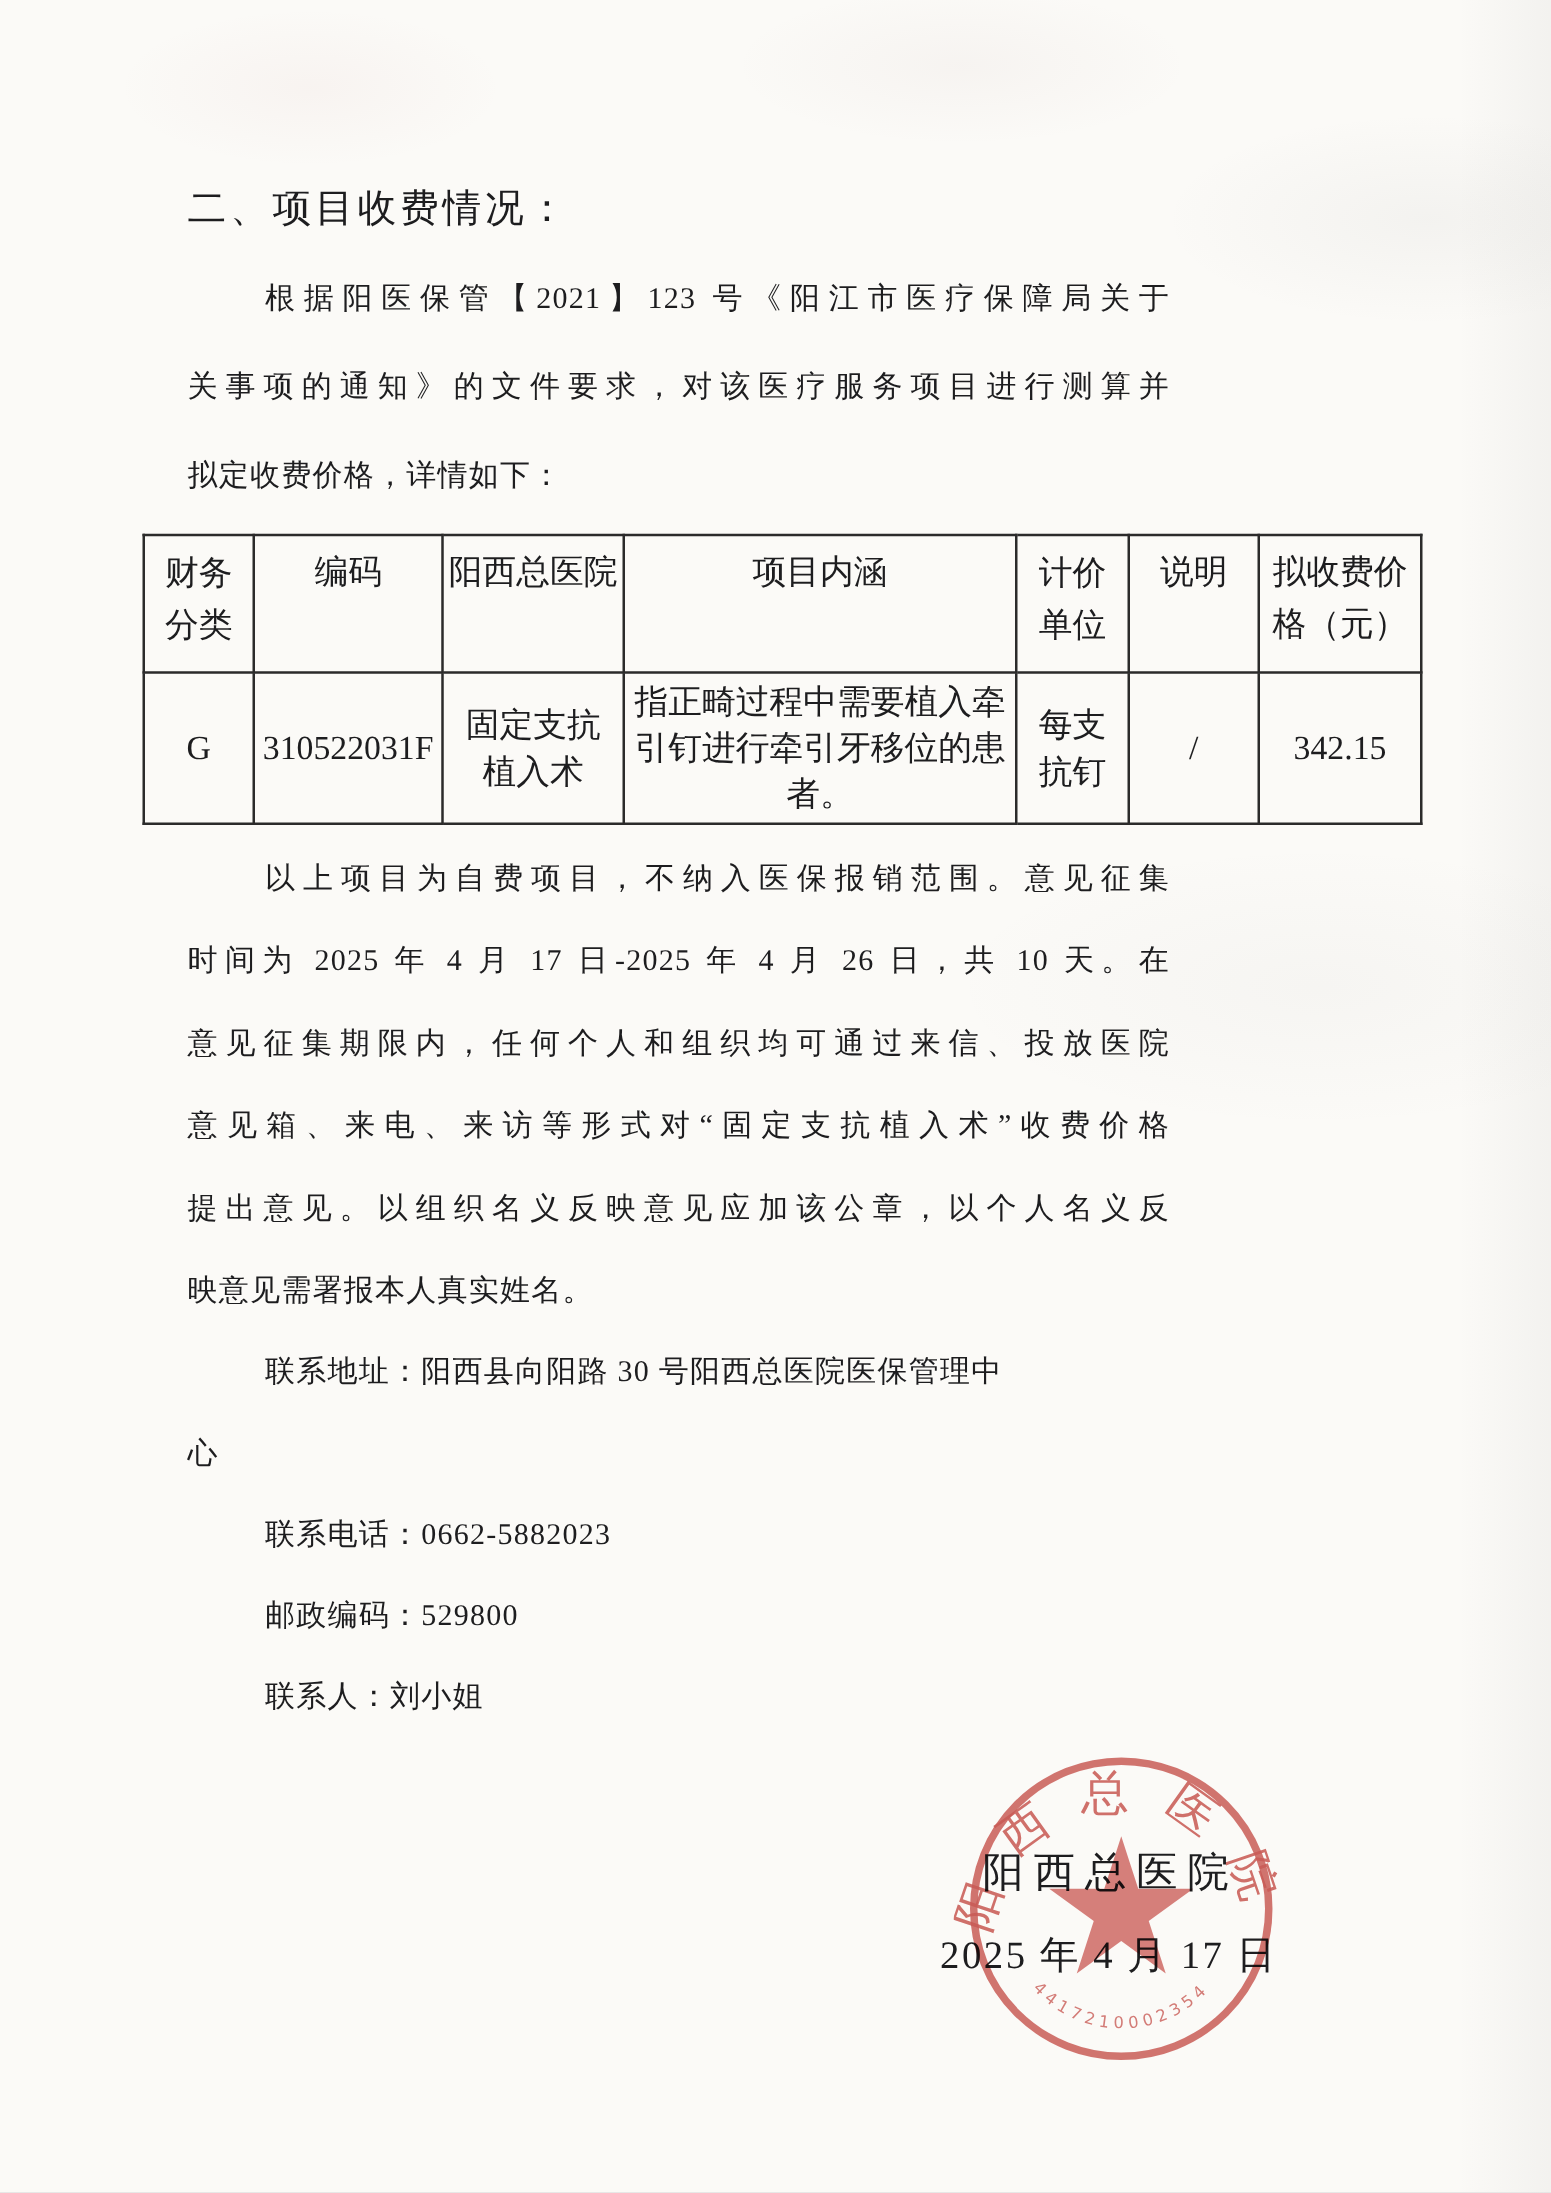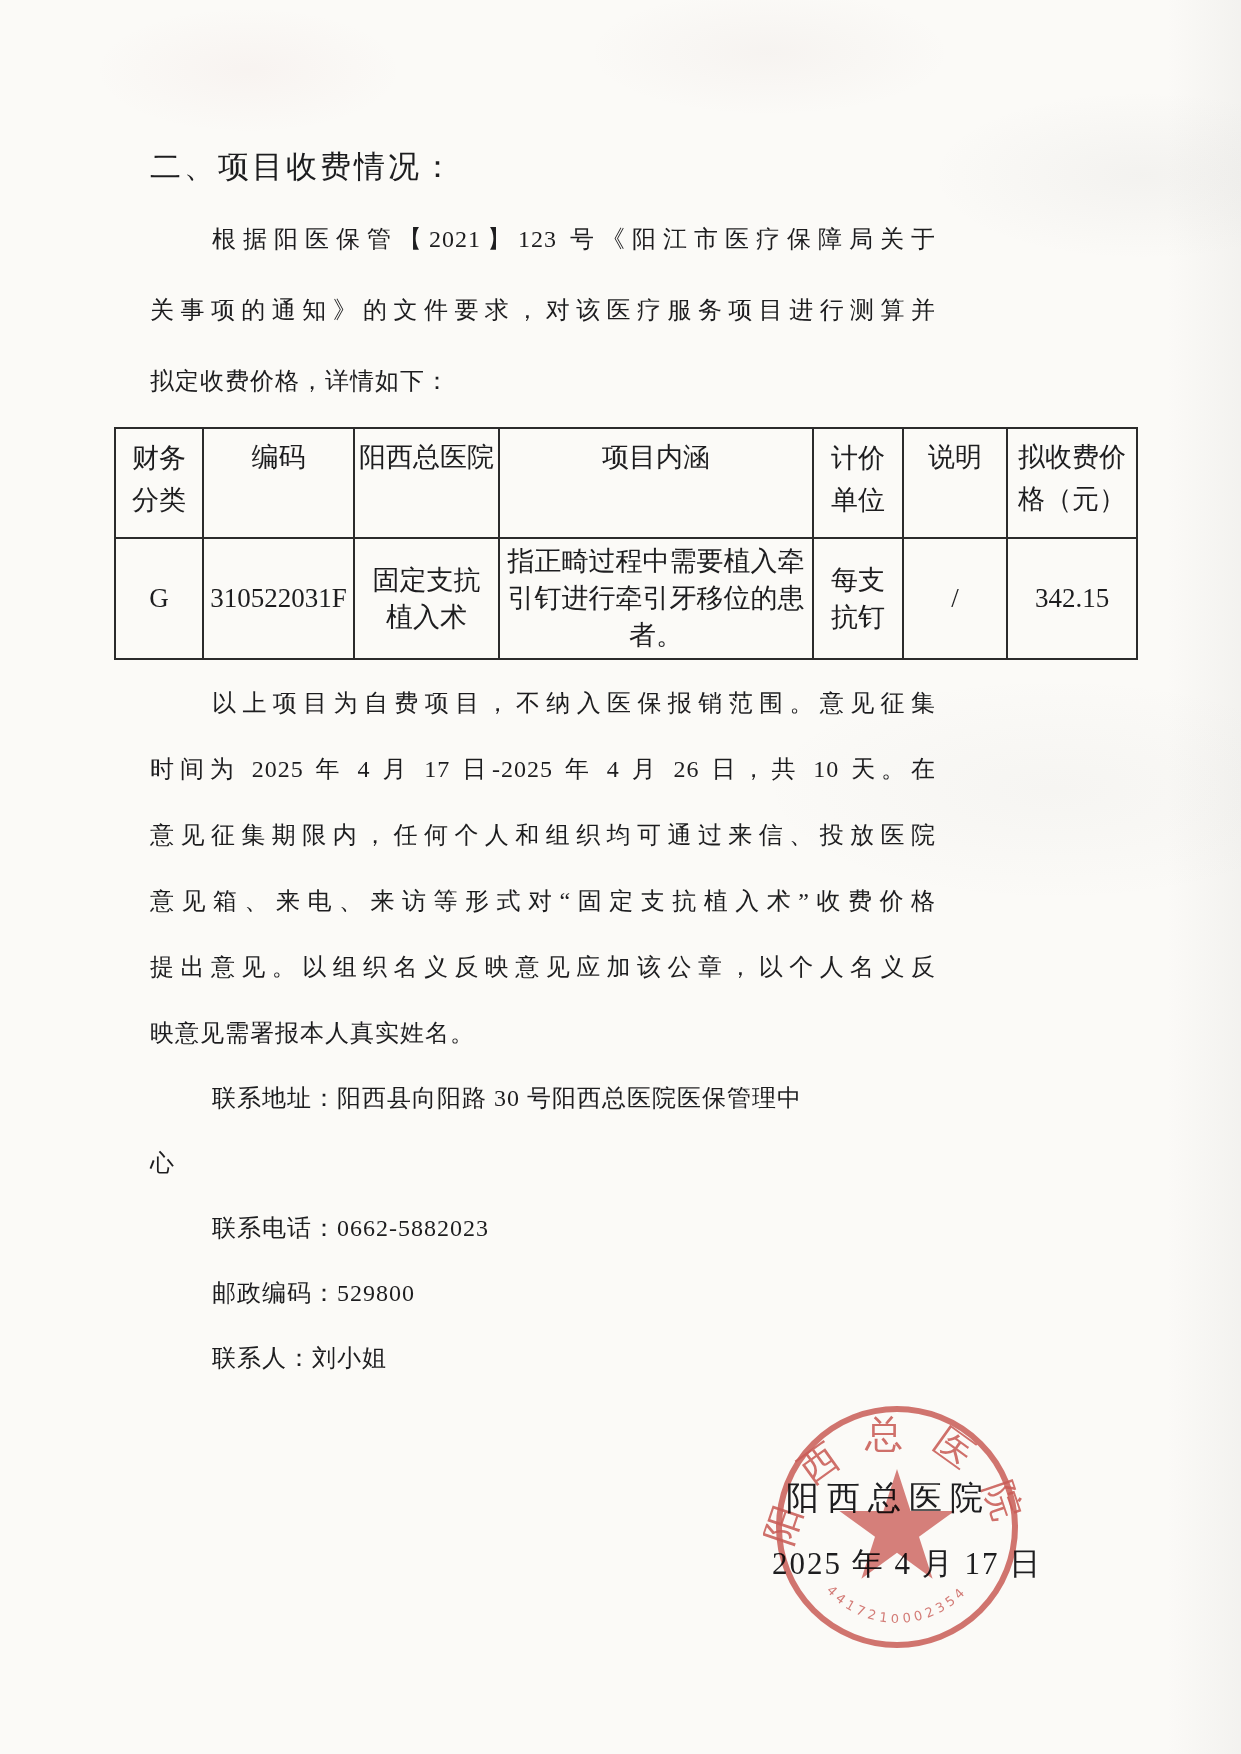--- a/index.html
+++ b/index.html
@@ -61,21 +61,21 @@
   table.fee col.c4 { width:314px; }
   table.fee col.c5 { width:90px; }
   table.fee col.c6 { width:104px; }
   table.fee col.c7 { width:130px; }
 
   .sign-org {
     position:absolute; left:786px; top:1476px;
     font-size:33px; letter-spacing:8px; white-space:nowrap;
   }
   .sign-date {
-    position:absolute; left:772px; top:1543px;
+    position:absolute; left:752px; top:1543px;
     font-size:31px; letter-spacing:2px; white-space:nowrap;
   }
   .stamp {
     position:absolute; left:763px; top:1393px;
     width:268px; height:268px;
     mix-blend-mode:multiply; opacity:0.92;
     pointer-events:none;
   }
 </style>
 </head>

